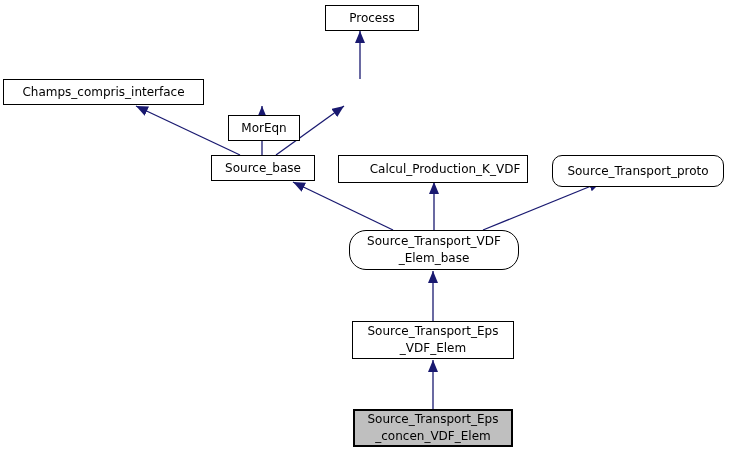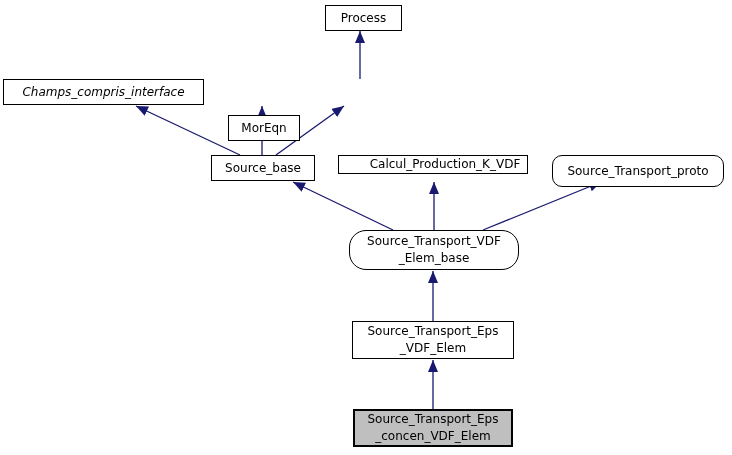--- a/index.html
+++ b/index.html
@@ -68,30 +68,30 @@
     <line class="edge" x1="240" y1="155" x2="136" y2="106" marker-end="url(#arrow)"></line>
     <line class="edge" x1="262" y1="155" x2="262" y2="106" marker-end="url(#arrow)"></line>
     <line class="edge" x1="276" y1="155" x2="344" y2="106" marker-end="url(#arrow)"></line>
     <line class="edge" x1="393" y1="230" x2="293" y2="182" marker-end="url(#arrow)"></line>
     <line class="edge" x1="434" y1="230" x2="434" y2="182" marker-end="url(#arrow)"></line>
     <line class="edge" x1="483" y1="230" x2="601" y2="182" marker-end="url(#arrow)"></line>
     <line class="edge" x1="433" y1="321" x2="433" y2="271" marker-end="url(#arrow)"></line>
     <line class="edge" x1="433" y1="409" x2="433" y2="360" marker-end="url(#arrow)"></line>
   </svg>
 
-  <div class="node" style="left:325px; top:5px;  width:77px;  height:26px;text-align:center;">Process</div>
+  <div class="node" style="left:325px; top:5px;  width:94px;  height:26px;text-align:center;">Process</div>
 
-  <div class="node" style="left:3px;   top:79px; width:201px; height:26px;font-style:italic;">Champs_compris_interface</div>
+  <div class="node" style="left:3px;   top:79px; width:201px; height:26px;">Champs_compris_interface</div>
 
   <div class="node" style="left:228px; top:79px; width:72px;  height:26px;margin-top:36px;">MorEqn</div>
 
 
   <div class="node" style="left:211px; top:155px; width:104px; height:26px;">Source_base</div>
 
-  <div class="node" style="left:338px; top:155px; width:190px; height:19px;padding-left:24px;">Calcul_Production_K_VDF</div>
+  <div class="node" style="left:338px; top:155px; width:190px; height:28px;padding-left:24px;">Calcul_Production_K_VDF</div>
 
   <div class="node" style="left:552px; top:155px; width:172px; height:32px;border-radius:10px;">Source_Transport_proto</div>
 
   <div class="node" style="left:349px; top:230px; width:170px; height:40px;border-radius:17px;">Source_Transport_VDF
 _Elem_base</div>
 
   <div class="node" style="left:352px; top:321px; width:162px; height:38px;">Source_Transport_Eps
 _VDF_Elem</div>
 
   <div class="node highlight" style="left:353px; top:409px; width:160px; height:38px;">Source_Transport_Eps

